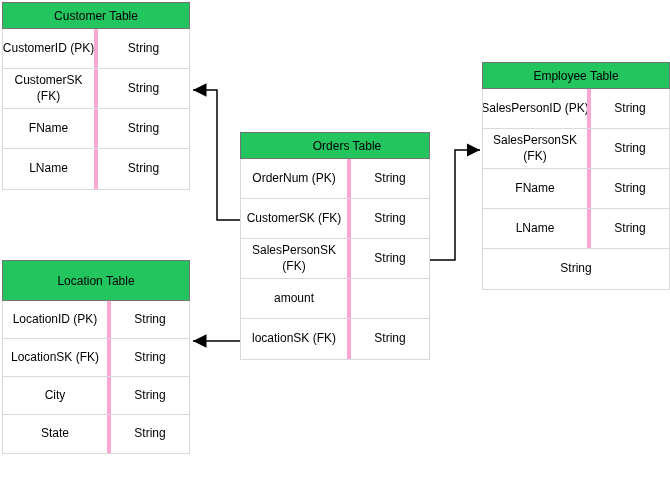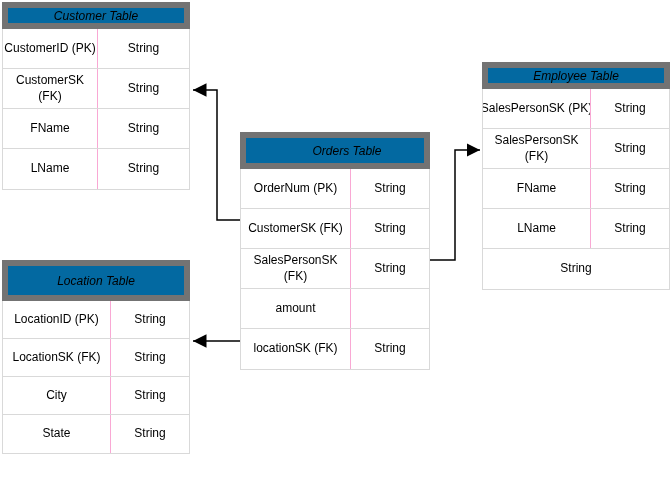--- a/index.html
+++ b/index.html
@@ -27,24 +27,23 @@
     position: absolute;
     box-sizing: border-box;
     font-size: 12px;
     color: #000000;
   }
   .er-header {
     box-sizing: border-box;
     display: flex;
     align-items: center;
     justify-content: center;
-    background: #0369a1;
-    border: 6px solid #737373;
+    background: #22c55e;
+    border: 1px solid #737373;
     white-space: pre;
-    font-style: italic;
   }
   .er-body {
     box-sizing: border-box;
     border: 1px solid #d9d9d9;
     border-top: none;
   }
   .er-row {
     box-sizing: border-box;
     display: flex;
     border-bottom: 1px solid #d9d9d9;
@@ -56,21 +55,21 @@
     box-sizing: border-box;
     display: flex;
     align-items: center;
     justify-content: center;
     text-align: center;
     white-space: pre;
     line-height: 1.3;
     overflow: hidden;
   }
   .er-field {
-    border-right: 1px solid #f9a8d4;
+    border-right: 4px solid #f9a8d4;
   }
   .er-type {
     flex: 1;
   }
 </style>
 </head>
 <body>
 
 <div id="canvas">
   <svg id="connector-layer" viewBox="0 0 670 480" xmlns="http://www.w3.org/2000/svg">
@@ -99,21 +98,21 @@
           <div class="er-cell er-field" style="width: 95px;">FName</div>
           <div class="er-cell er-type">String</div>
         </div>
         <div class="er-row" style="height: 40px;">
           <div class="er-cell er-field" style="width: 95px;">LName</div>
           <div class="er-cell er-type">String</div>
         </div>
       </div>
     </div>
     <div class="er-table" style="left: 240px; top: 132px; width: 190px;">
-      <div class="er-header" style="height: 37px; padding-left: 24px;">Orders Table</div>
+      <div class="er-header" style="height: 27px; padding-left: 24px;">Orders Table</div>
       <div class="er-body">
         <div class="er-row" style="height: 40px;">
           <div class="er-cell er-field" style="width: 110px;">OrderNum (PK)</div>
           <div class="er-cell er-type">String</div>
         </div>
         <div class="er-row" style="height: 40px;">
           <div class="er-cell er-field" style="width: 110px;">CustomerSK (FK)</div>
           <div class="er-cell er-type">String</div>
         </div>
         <div class="er-row" style="height: 40px;">
@@ -127,21 +126,21 @@
         <div class="er-row" style="height: 40px;">
           <div class="er-cell er-field" style="width: 110px;">locationSK (FK)</div>
           <div class="er-cell er-type">String</div>
         </div>
       </div>
     </div>
     <div class="er-table" style="left: 482px; top: 62px; width: 188px;">
       <div class="er-header" style="height: 27px;">Employee Table</div>
       <div class="er-body">
         <div class="er-row" style="height: 40px;">
-          <div class="er-cell er-field" style="width: 108px;">SalesPersonSK (PK)</div>
+          <div class="er-cell er-field" style="width: 108px;">SalesPersonID (PK)</div>
           <div class="er-cell er-type">String</div>
         </div>
         <div class="er-row" style="height: 40px;">
           <div class="er-cell er-field" style="width: 108px;">SalesPersonSK
 (FK)</div>
           <div class="er-cell er-type">String</div>
         </div>
         <div class="er-row" style="height: 40px;">
           <div class="er-cell er-field" style="width: 108px;">FName</div>
           <div class="er-cell er-type">String</div>

